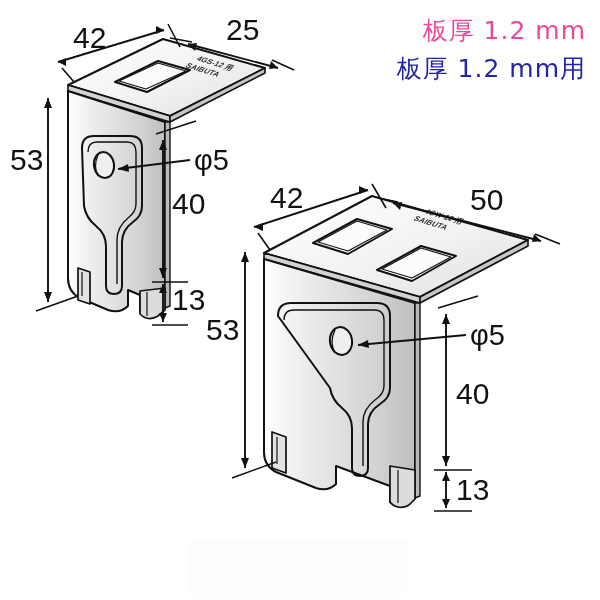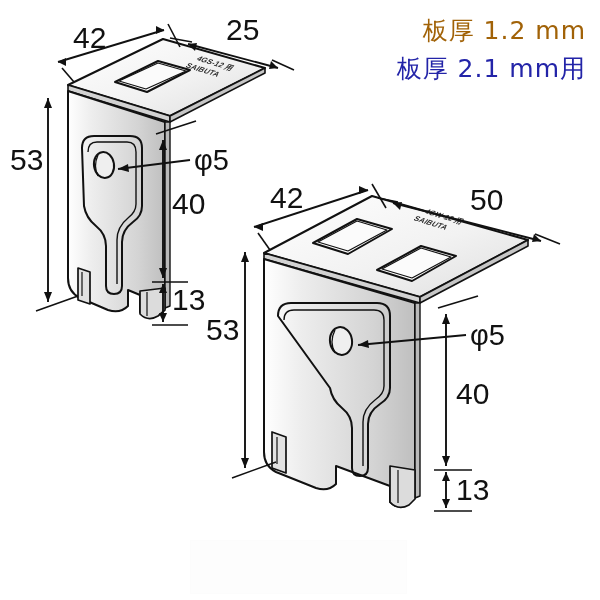--- a/index.html
+++ b/index.html
@@ -40,21 +40,21 @@
     font-size: 7.4px;
     fill: #2a2a2a;
     font-weight: 700;
     letter-spacing: 0.2px;
   }
   .spec-line-1 {
     position: absolute;
     right: 14px;
     top: 14px;
     font-size: 25px;
-    color: #a16207;
+    color: #ec4899;
     letter-spacing: 1px;
     white-space: nowrap;
     font-family: "DejaVu Sans", "Liberation Sans", sans-serif;
   }
   .spec-line-2 {
     position: absolute;
     right: 14px;
     top: 52px;
     font-size: 25px;
     color: #2324a8;
@@ -350,17 +350,17 @@
 
       <g>
         <line x1="466" y1="335" x2="358" y2="345" stroke="#111111" stroke-width="1.9"></line>
         <path d="M 358 345 L 368 340 L 369 348 Z" fill="#111111"></path>
         <text class="dim-text-small" x="470" y="345">φ5</text>
       </g>
     </g>
   </svg>
 
   <div class="spec-line-1">板厚 1.2 mm</div>
-  <div class="spec-line-2">板厚 2.1 mm用</div>
+  <div class="spec-line-2">板厚 1.2 mm用</div>
 
   <div class="watermark"></div>
 
 </div>
 
 </body></html>

